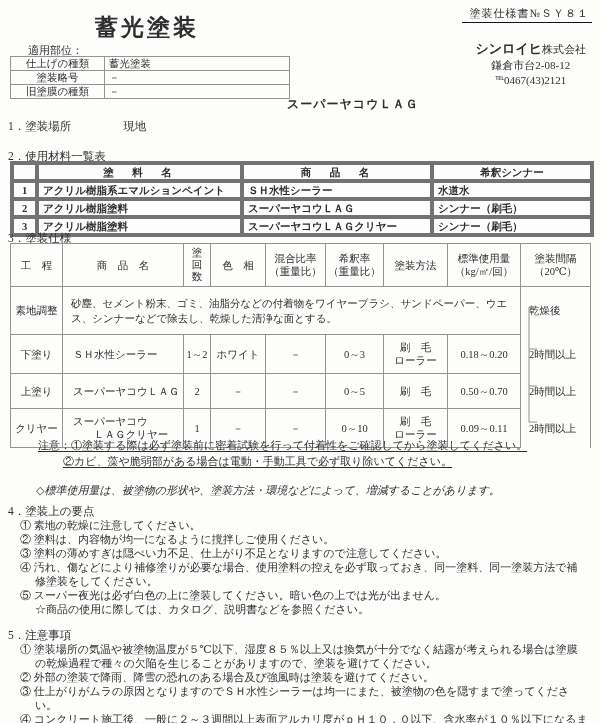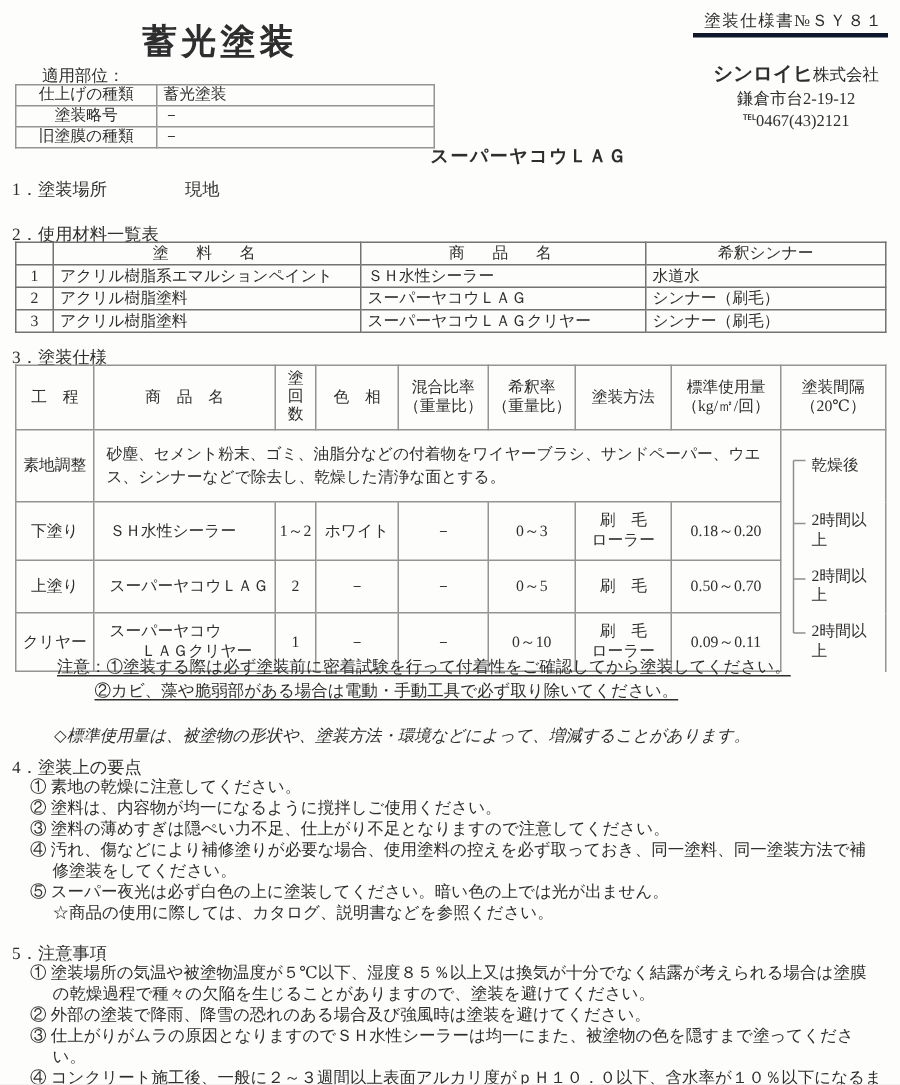--- a/index.html
+++ b/index.html
@@ -5,51 +5,51 @@
   html,body{margin:0;padding:0;background:#e8e8e8;}
   #page{
     position:relative;width:600px;height:723px;background:#fdfdfc;
     font-family:"Liberation Serif","DejaVu Serif",serif;
     color:#2e2e2e;overflow:hidden;margin:0 auto;
   }
   .sans{font-family:"Liberation Sans","DejaVu Sans",sans-serif;}
   .pre{white-space:pre-line;}
 
   .spec-no{position:absolute;top:6px;right:8px;font-size:11px;letter-spacing:1px;
-    border-bottom:3px solid #0f172a;padding:0 3px 1px 8px;}
+    border-bottom:1px solid #0f172a;padding:0 3px 1px 8px;}
   .title{position:absolute;top:12px;left:95px;font-weight:bold;font-size:23px;letter-spacing:3px;}
 
   .info-caption{position:absolute;top:43px;left:28px;font-size:11px;}
   table{border-collapse:collapse;}
   .info-table{position:absolute;top:56px;left:10px;width:280px;font-size:10.5px;}
   .info-table td{border:1px solid #949494;padding:0 4px;height:13px;line-height:12px;}
   .info-table td.lbl{width:85px;text-align:center;}
 
   .company{position:absolute;top:41px;right:14px;text-align:center;font-size:11px;line-height:15.5px;}
   .company .nm{font-family:"Liberation Sans","DejaVu Sans",sans-serif;font-weight:bold;font-size:13px;}
 
   .product-name{position:absolute;top:96px;left:287px;font-weight:bold;font-size:12px;
     letter-spacing:1px;font-family:"Liberation Sans","DejaVu Sans",sans-serif;}
 
   .sec-h{position:absolute;left:8px;font-size:11.5px;}
   .sec1-val{margin-left:52px;}
 
   .mat-table{position:absolute;top:161px;left:10px;width:580px;font-size:10.5px;table-layout:fixed;}
-  .mat-table td,.mat-table th{border:1px solid #737373;height:14px;line-height:13px;
-    padding:0 4px;font-weight:normal;overflow:hidden;margin-top:32px;}
+  .mat-table td,.mat-table th{border:4px solid #737373;height:14px;line-height:13px;
+    padding:0 4px;font-weight:bold;overflow:hidden;margin-top:32px;}
   .mat-table th{text-align:center;letter-spacing:4px;}
   .mat-table td.num{text-align:center;}
 
   .spec-table{position:absolute;top:243px;left:10px;width:580px;font-size:10.5px;
     table-layout:fixed;text-align:center;}
   .spec-table td,.spec-table th{border:1px solid #949494;font-weight:normal;
     padding:1px 2px;line-height:13px;overflow:hidden;}
   .spec-table th{height:40px;}
   .spec-table .coats-h span{display:inline-block;width:1em;word-break:break-all;line-height:12px;}
-  .spec-table td.interval{border-top:none;border-bottom:none;text-align:left;padding-left:20px;}
+  .spec-table td.interval{border-top:none;border-bottom:none;text-align:left;padding-left:8px;}
   .spec-table td.merged{text-align:left;padding:2px 8px;line-height:15px;}
   .spec-table td.prod{text-align:left;padding-left:10px;}
   .r1 td{height:43px;} .r2 td{height:36px;} .r3 td{height:32px;} .r4 td{height:36px;}
 
   .bracket{position:absolute;top:285px;left:518px;}
 
   .notes{position:absolute;top:437px;left:38px;font-size:11px;line-height:16px;}
   .notes .line{text-decoration:underline;text-underline-offset:2px;}
   .notes .l2{margin-left:25px;}
   .diamond{position:absolute;top:483px;left:36px;font-size:11px;font-style:italic;}
@@ -79,21 +79,21 @@
       </tr>
       <tr>
         <td class="lbl">旧塗膜の種類</td>
         <td>－</td>
       </tr>
     </tbody>
   </table>
 
   <div class="company">
     <div><span class="nm">シンロイヒ</span><span>株式会社</span></div>
-    <div>鎌倉市台2-19-12</div>
+    <div>鎌倉市台2-08-12</div>
     <div>℡0467(43)2121</div>
   </div>
 
   <div class="product-name">スーパーヤコウＬＡＧ</div>
 
   <div class="sec-h" style="top:119px;font-family:Liberation Serif, serif;">
     <span>1．塗装場所</span><span class="sec1-val">現地</span>
   </div>
 
   <div class="sec-h" style="top:149px;">2．使用材料一覧表</div>

